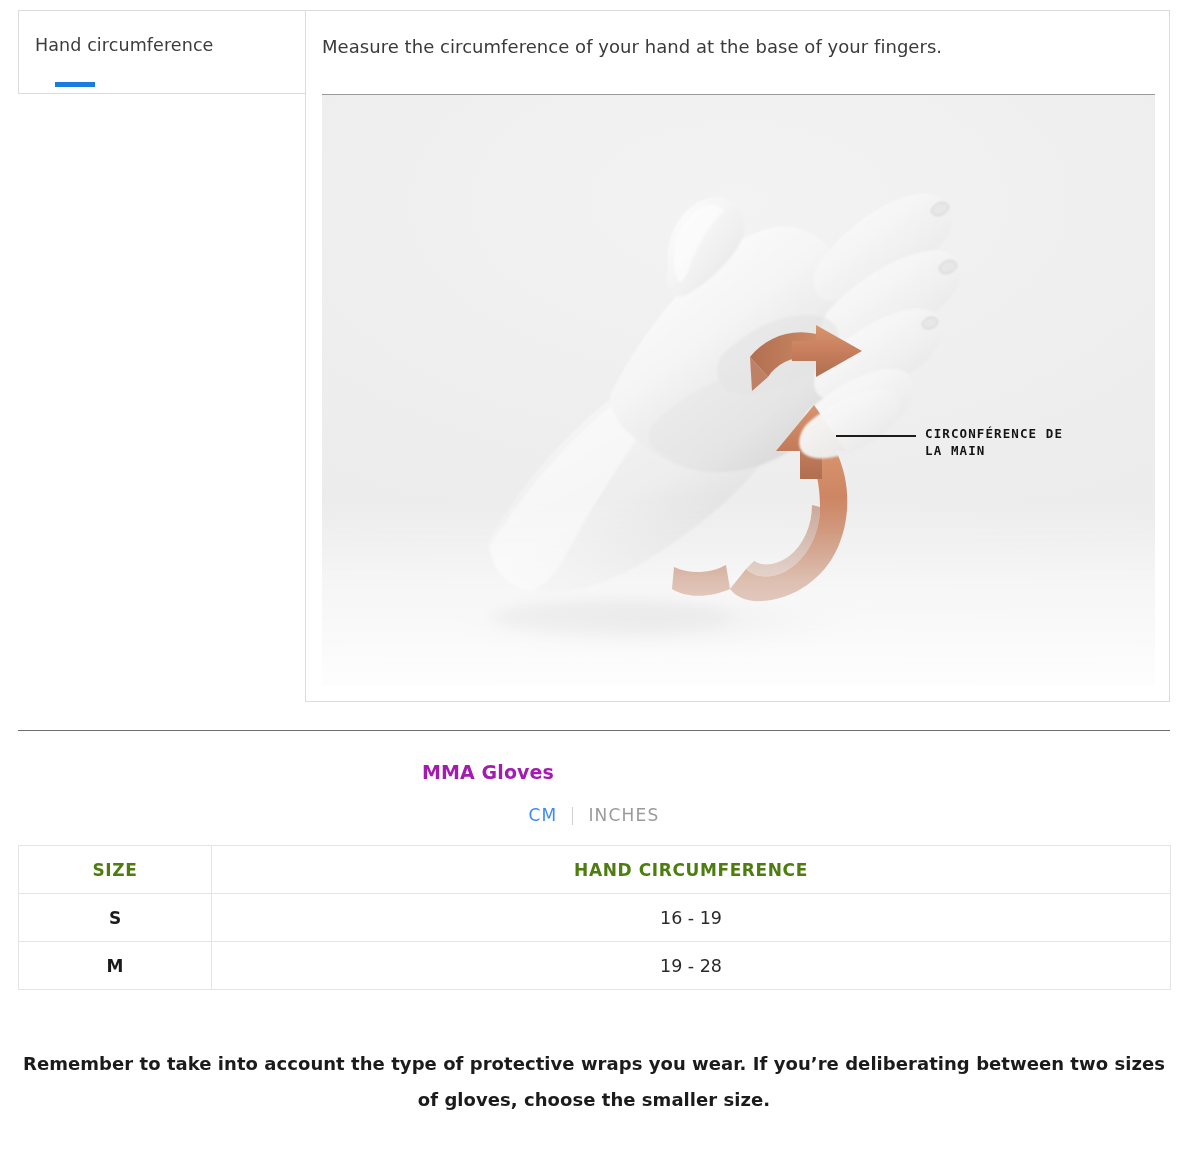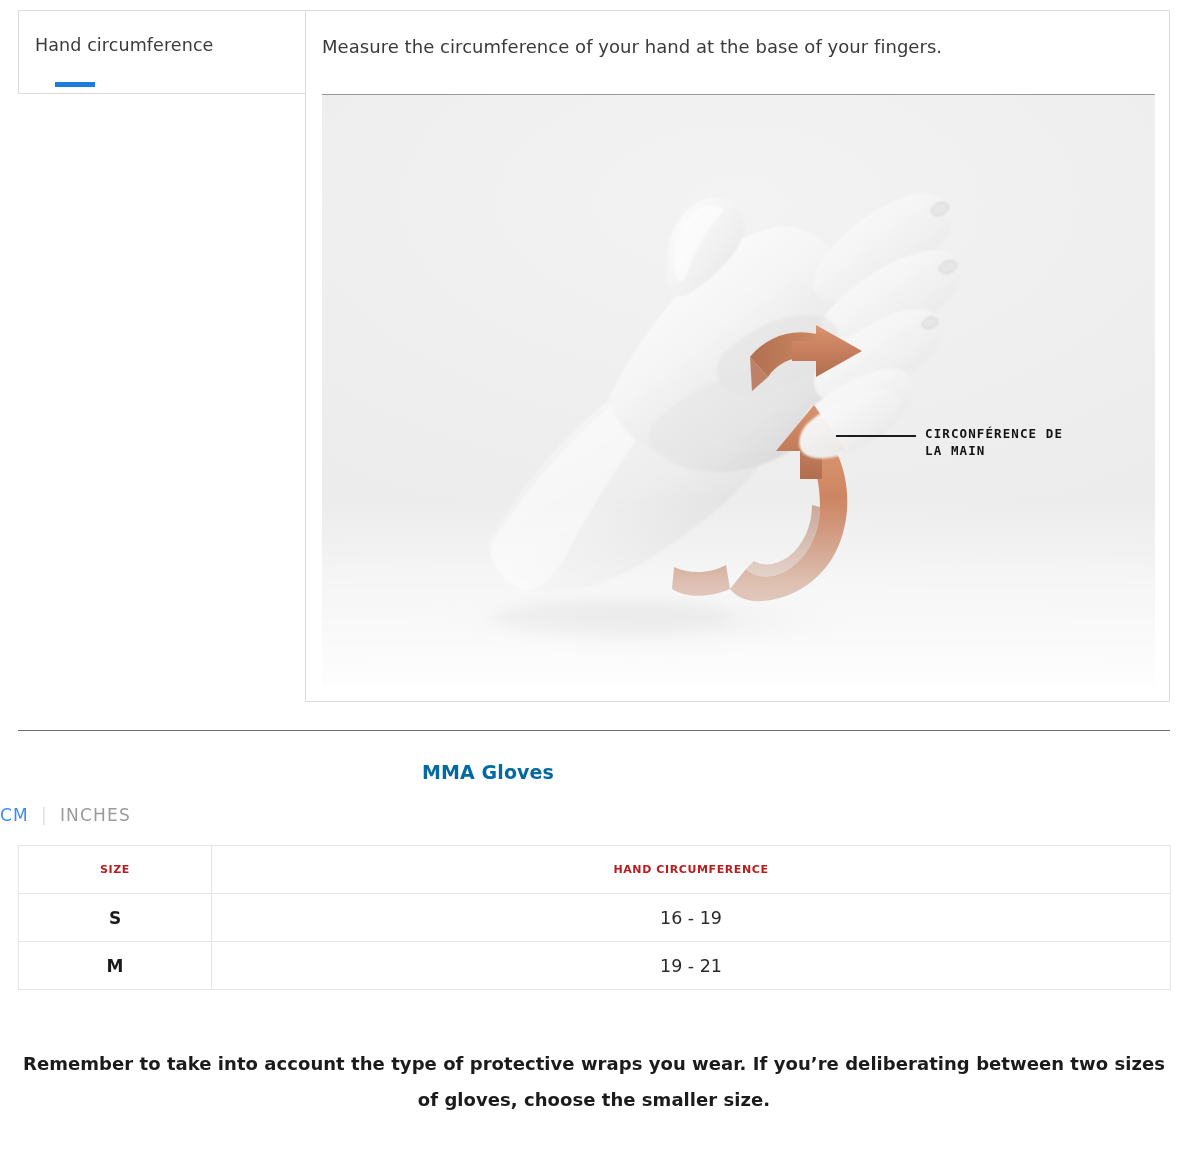--- a/index.html
+++ b/index.html
@@ -165,29 +165,29 @@
 
   
   #chart-title {
     position: absolute;
     left: 0;
     top: 761px;
     width: 976px;
     text-align: center;
     font-size: 19px;
     font-weight: 700;
-    color: #0369a1;
+    color: #a21caf;
     letter-spacing: 0.1px;
   }
   #unit-toggle {
     position: absolute;
     left: 0;
     top: 805px;
     width: 1188px;
-    text-align: left;
+    text-align: center;
     font-size: 17px;
     letter-spacing: 1.2px;
   }
   #unit-toggle .unit {
     cursor: pointer;
     display: inline-block;
   }
   #unit-toggle .unit.active {
     color: #3d8bf2;
   }
@@ -213,23 +213,23 @@
   #size-table col.c-size { width: 193px; }
   #size-table col.c-val  { width: 959px; }
   #size-table th, #size-table td {
     border: 1px solid #e4e4e4;
     height: 47px;
     text-align: center;
     vertical-align: middle;
     padding: 0;
   }
   #size-table th {
-    font-size: 11px;
+    font-size: 17px;
     font-weight: 700;
-    color: #b91c1c;
+    color: #4d7c0f;
     letter-spacing: 0.6px;
   }
   #size-table td.size-cell {
     font-size: 17px;
     font-weight: 700;
     color: #1b1b1b;
   }
   #size-table td.val-cell {
     font-size: 17.5px;
     font-weight: 400;
@@ -410,18 +410,18 @@
       <th>HAND CIRCUMFERENCE</th>
     </tr>
   </thead>
   <tbody>
     <tr>
       <td class="size-cell">S</td>
       <td class="val-cell">16 - 19</td>
     </tr>
     <tr>
       <td class="size-cell">M</td>
-      <td class="val-cell">19 - 21</td>
+      <td class="val-cell">19 - 28</td>
     </tr>
   </tbody>
 </table>
 
 <div id="footnote">Remember to take into account the type of protective wraps you wear. If you’re deliberating between two sizes of gloves, choose the smaller size.</div>
 
 </body></html>

